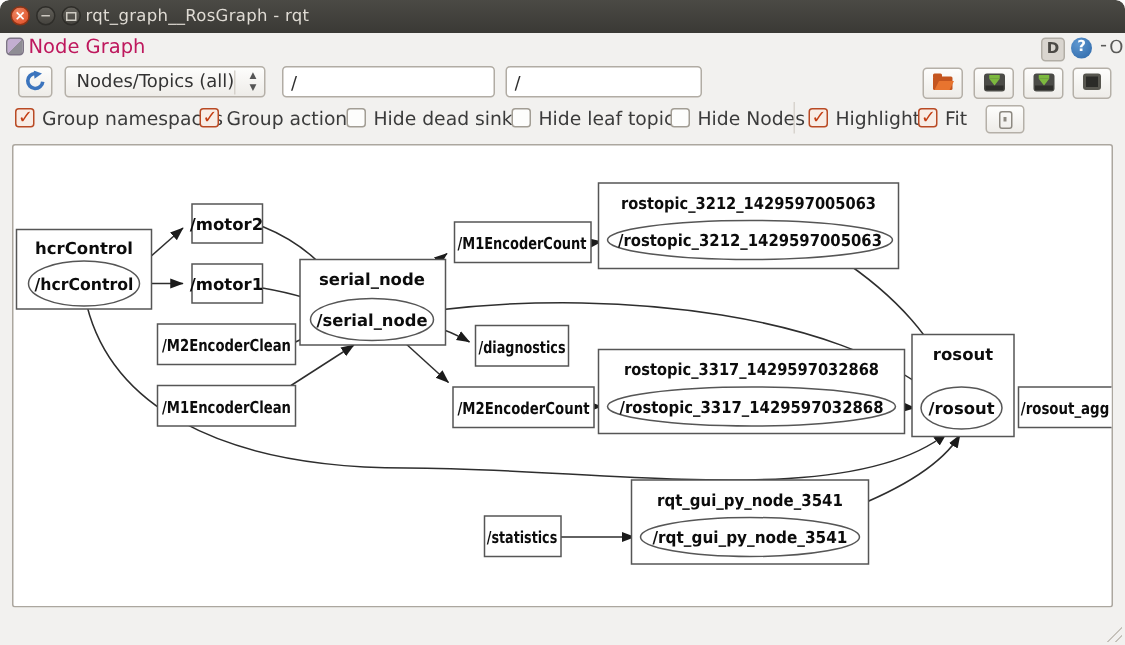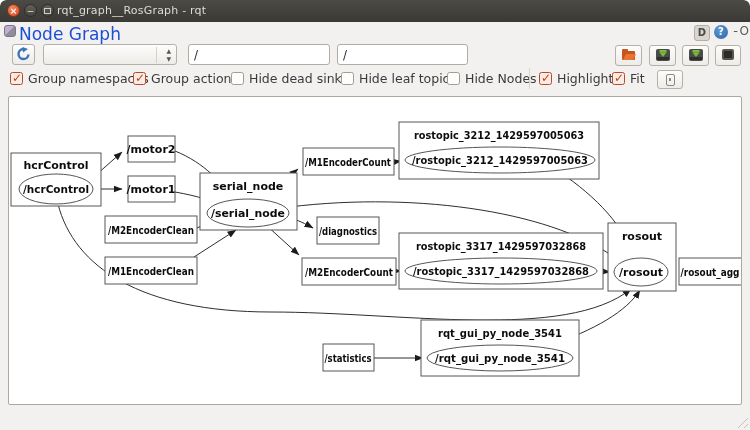--- a/index.html
+++ b/index.html
@@ -27,21 +27,21 @@
     position:absolute;left:57px;top:0;height:22px;line-height:21px;
     color:#dfdbd4;font-size:11px;font-weight:normal;letter-spacing:.2px;
   }
   
   .dockbar{position:absolute;left:0;top:22px;width:750px;height:20px;}
   .dock-icon{
     position:absolute;left:4px;top:3px;width:12px;height:12px;
     background:linear-gradient(135deg,#c3aed1 0 50%,#8f8d95 50% 100%);
     border:1px solid #7d7486;border-radius:3px;box-sizing:border-box;
   }
-  .dock-title{position:absolute;left:19px;top:2px;font-size:17px;color:#1d4ed8;}
+  .dock-title{position:absolute;left:19px;top:2px;font-size:13px;color:#be185d;}
   .dock-ctrl{position:absolute;top:3px;font-size:11px;color:#5a5a58;}
   .dock-ctrl.dchip{
     right:40px;width:14px;height:14px;background:#d9d5cf;border:1px solid #b2aea6;
     border-radius:3px;text-align:center;line-height:13px;font-size:10px;font-weight:bold;color:#4c4a46;
   }
   .dock-ctrl.help{
     right:22px;width:14px;height:14px;background:radial-gradient(circle at 35% 30%,#5e97d0,#2c67a8);
     border-radius:50%;text-align:center;line-height:14px;font-size:10px;font-weight:bold;color:#fff;
   }
   .dock-ctrl.mini{right:12px;top:1px;font-size:13px;}
@@ -122,20 +122,21 @@
   </div>
 
   <div class="tb-btn refresh">
     <svg width="15" height="15" style="display:block;margin:2px auto 0">
       <path d="M7.5 2 A5 5 0 1 0 12.5 7.5" stroke="#3b74bd" stroke-width="2.4" fill="none"></path>
       <path d="M6.5 0 L12 2 L7 5.5 z" fill="#3b74bd"></path>
     </svg>
   </div>
 
   <div class="tb-btn combo">
+    <span class="val">Nodes/Topics (all)</span>
     <span class="sep"></span>
     <span class="spin">▲<br>▼</span>
   </div>
 
   <input class="tb-field" style="left: 188px; width: 142px;" value="/">
   <input class="tb-field" style="left: 337px; width: 131px;" value="/">
 
   <div class="tb-btn icnbtn" style="left:615px;">
     <svg width="16" height="14">
       <rect x="1" y="3" width="13" height="9" rx="1" fill="#c4551f"></rect>

